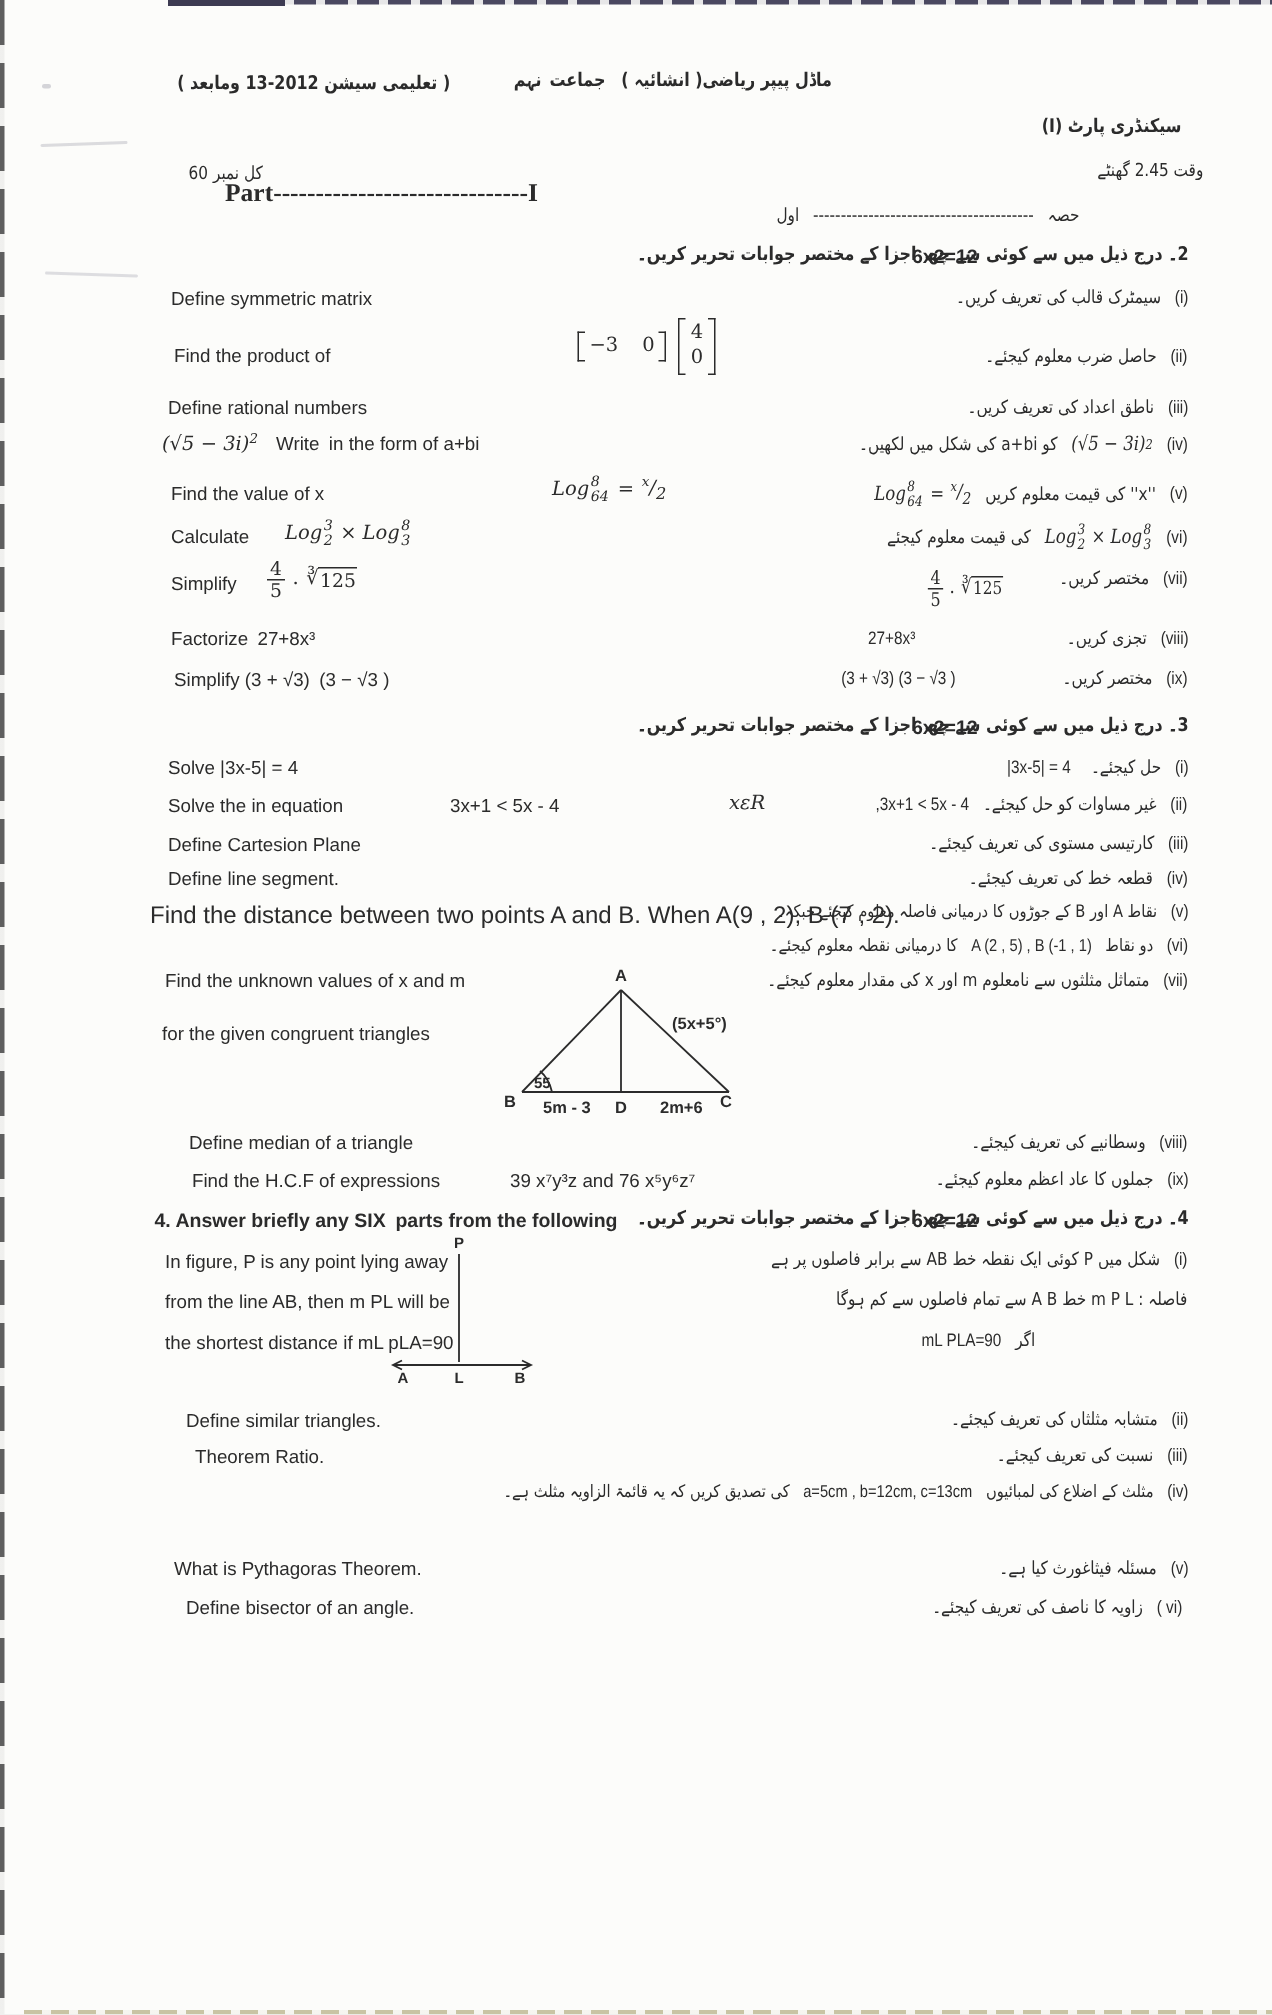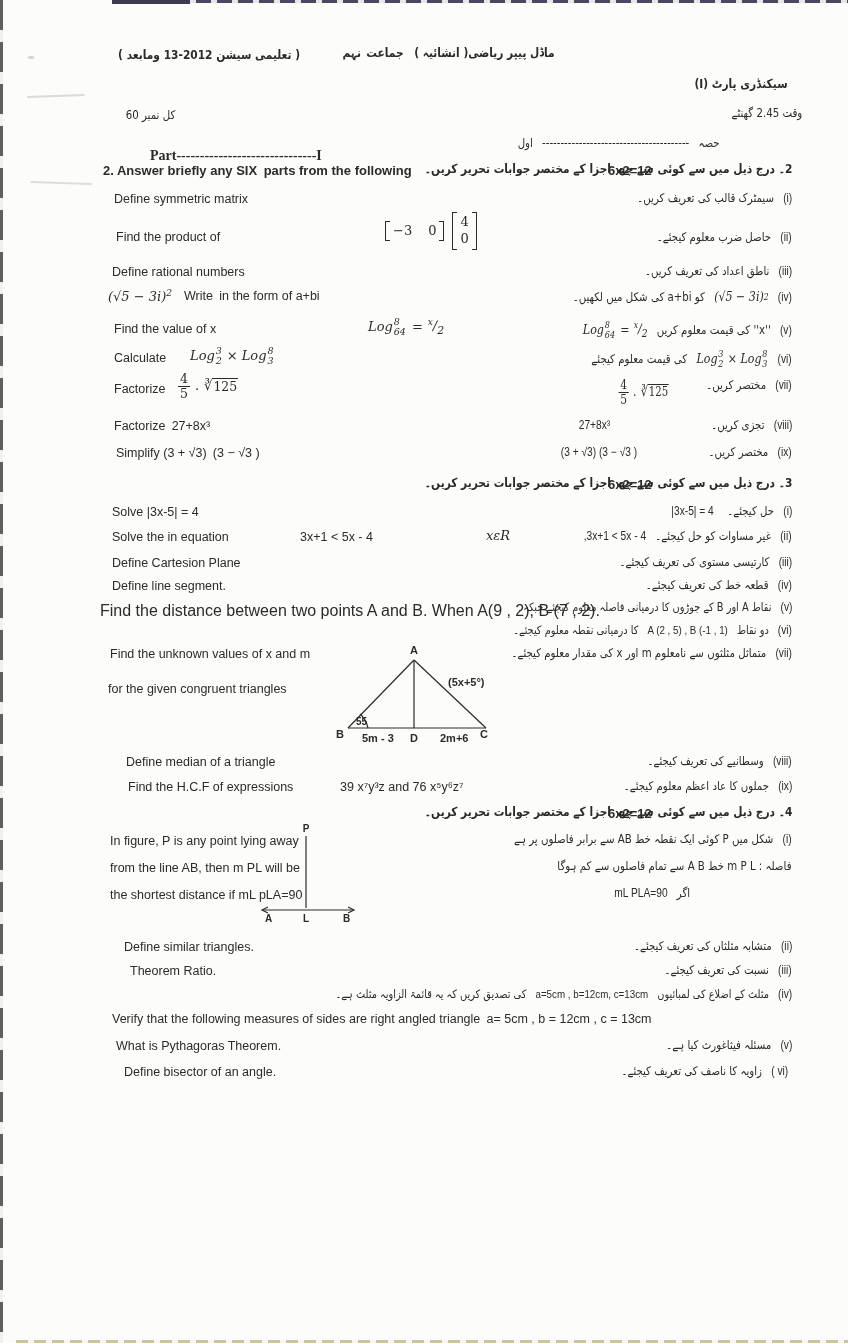--- a/index.html
+++ b/index.html
@@ -56,30 +56,29 @@
   <div class="speck" style="left:27px;top:95px;width:58px;height:2px;transform:rotate(-2deg);opacity:.5"></div>
   <div class="speck" style="left:30px;top:182px;width:62px;height:2px;transform:rotate(2deg);opacity:.45"></div>
   <div class="speck" style="left:28px;top:56px;width:6px;height:3px;opacity:.6"></div>
 
   <div class="r ur urh" style="right:293px;top:45px">ماڈل پیپر ریاضی( انشائیہ ) جماعت نہم</div>
   <div class="r ur urh" style="right:548px;top:47px">( تعلیمی سیشن 2012-13 ومابعد )</div>
   <div class="r ur urh" style="right:60px;top:76px">سیکنڈری پارٹ (I)</div>
   <div class="r ur" style="right:46px;top:106px">وقت 2.45 گھنٹے</div>
   <div class="r ur" style="right:673px;top:108px">کل نمبر 60</div>
 
-  <div class="r serif b" style="left:150px;top:147px;font-size:14px">
+  <div class="r serif b" style="left:150px;top:118px;font-size:17px">
     <span>Part</span><span>------------------------------</span><span>I</span>
   </div>
   <div class="r ur" style="right:128px;top:136px">
     <span>حصہ</span>
     <span dir="ltr">----------------------------------------</span>
     <span>اول</span>
   </div>
 
-  <div class="r en b" style="left:103px;top:163px">2. Answer briefly any SIX parts from the following</div>
   <div class="r en b" style="left:608px;top:163px">6x2=12</div>
   <div class="r ur urh" style="right:56px;top:161px">2۔ درج ذیل میں سے کوئی سے چھ اجزا کے مختصر جوابات تحریر کریں۔</div>
 
   <div class="r en" style="left:114px;top:192px">Define symmetric matrix</div>
   <div class="r ur" style="right:56px;top:191px">
     <span class="inum" dir="ltr">(i)</span>
     <span>سیمٹرک قالب کی تعریف کریں۔</span>
   </div>
 
   <div class="r en" style="left:116px;top:230px">Find the product of</div>
@@ -166,21 +165,21 @@
       <span class="math mup" style="margin:0 4px">×</span>
       <span class="math">Log</span>
         <span class="supsub">
           <span>8</span>
           <span>3</span>
         </span>
     </span>
     <span>کی قیمت معلوم کیجئے</span>
   </div>
 
-  <div class="r en" style="left:114px;top:382px">Factorize</div>
+  <div class="r en" style="left:114px;top:382px">Simplify</div>
   <div class="r flex" style="left:178px;top:372px">
     <span class="frac">
         <span class="fn">4</span>
         <span>5</span>
       </span>
     <span class="math mup" style="margin:0 5px">.</span>
     <span class="math mup">∛</span>
       <span class="radd">125</span>
   </div>
   <div class="r ur" style="right:56px;top:378px">
@@ -284,20 +283,21 @@
     <span>وسطانیے کی تعریف کیجئے۔</span>
   </div>
 
   <div class="r en" style="left:128px;top:780px">Find the H.C.F of expressions</div>
   <div class="r en" style="left:340px;top:780px">39 x⁷y³z and 76 x⁵y⁶z⁷</div>
   <div class="r ur" style="right:56px;top:779px">
     <span class="inum" dir="ltr">(ix)</span>
     <span>جملوں کا عاد اعظم معلوم کیجئے۔</span>
   </div>
 
+  <div class="r en b" style="left:103px;top:806px">4. Answer briefly any SIX parts from the following</div>
   <div class="r en b" style="left:608px;top:806px">6x2=12</div>
   <div class="r ur urh" style="right:56px;top:804px">4۔ درج ذیل میں سے کوئی سے چھ اجزا کے مختصر جوابات تحریر کریں۔</div>
 
   <div class="r en" style="left:110px;top:834px">In figure, P is any point lying away</div>
   <div class="r en" style="left:110px;top:861px">from the line AB, then m PL will be</div>
   <div class="r en" style="left:110px;top:888px">the shortest distance if mL pLA=90</div>
 
   <div class="r ur" style="right:56px;top:832px">
     <span class="inum" dir="ltr">(i)</span>
     <span>شکل میں P کوئی ایک نقطہ خط AB سے برابر فاصلوں پر ہے</span>
@@ -332,21 +332,20 @@
     <span class="inum" dir="ltr">(iii)</span>
     <span>نسبت کی تعریف کیجئے۔</span>
   </div>
 
   <div class="r ur" style="right:56px;top:987px;font-size:11.5px">
     <span class="inum" dir="ltr">(iv)</span>
     <span>مثلث کے اضلاع کی لمبائیوں</span>
     <span class="ltr en" style="font-size:11.5px">a=5cm , b=12cm, c=13cm</span>
     <span>کی تصدیق کریں کہ یہ قائمۃ الزاویہ مثلث ہے۔</span>
   </div>
-  <div class="r en" style="left:112px;top:1012px">Verify that the following measures of sides are right angled triangle a= 5cm  ,  b = 12cm   ,   c = 13cm</div>
 
   <div class="r en" style="left:116px;top:1039px">What is Pythagoras Theorem.</div>
   <div class="r ur" style="right:56px;top:1038px">
     <span class="inum" dir="ltr">(v)</span>
     <span>مسئلہ فیثاغورث کیا ہے۔</span>
   </div>
 
   <div class="r en" style="left:124px;top:1065px">Define bisector of an angle.</div>
   <div class="r ur" style="right:60px;top:1064px">
     <span class="inum" dir="ltr">( vi)</span>

